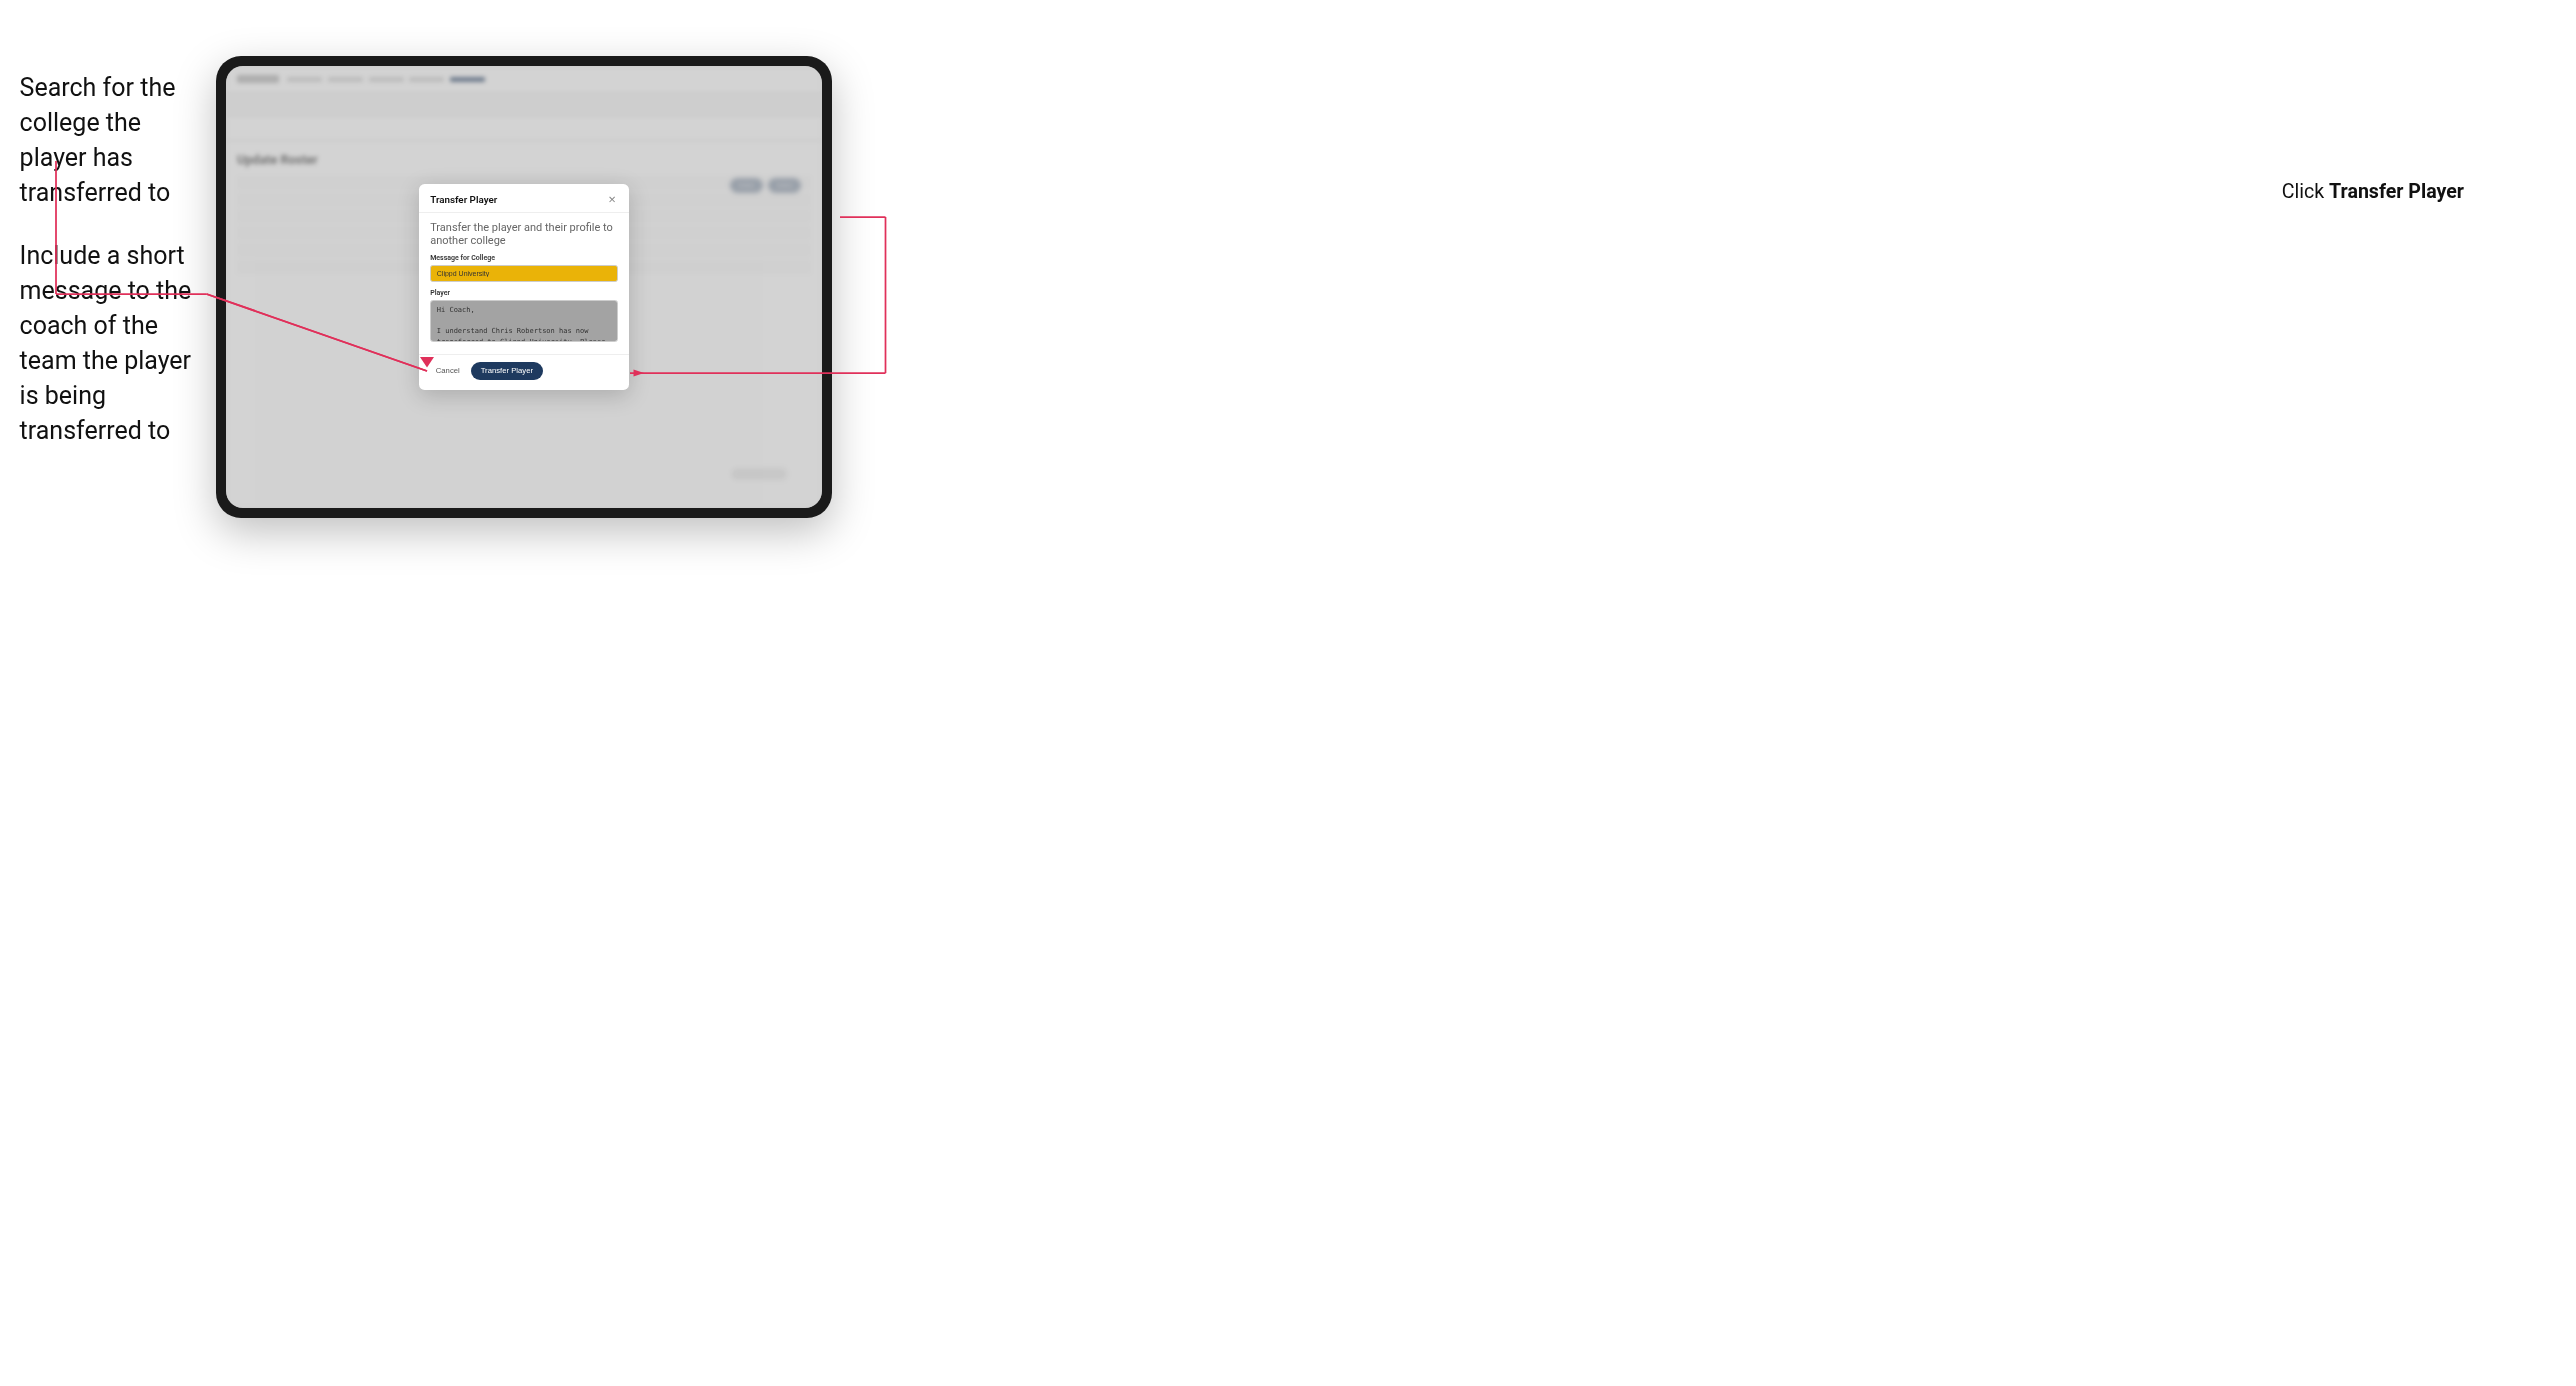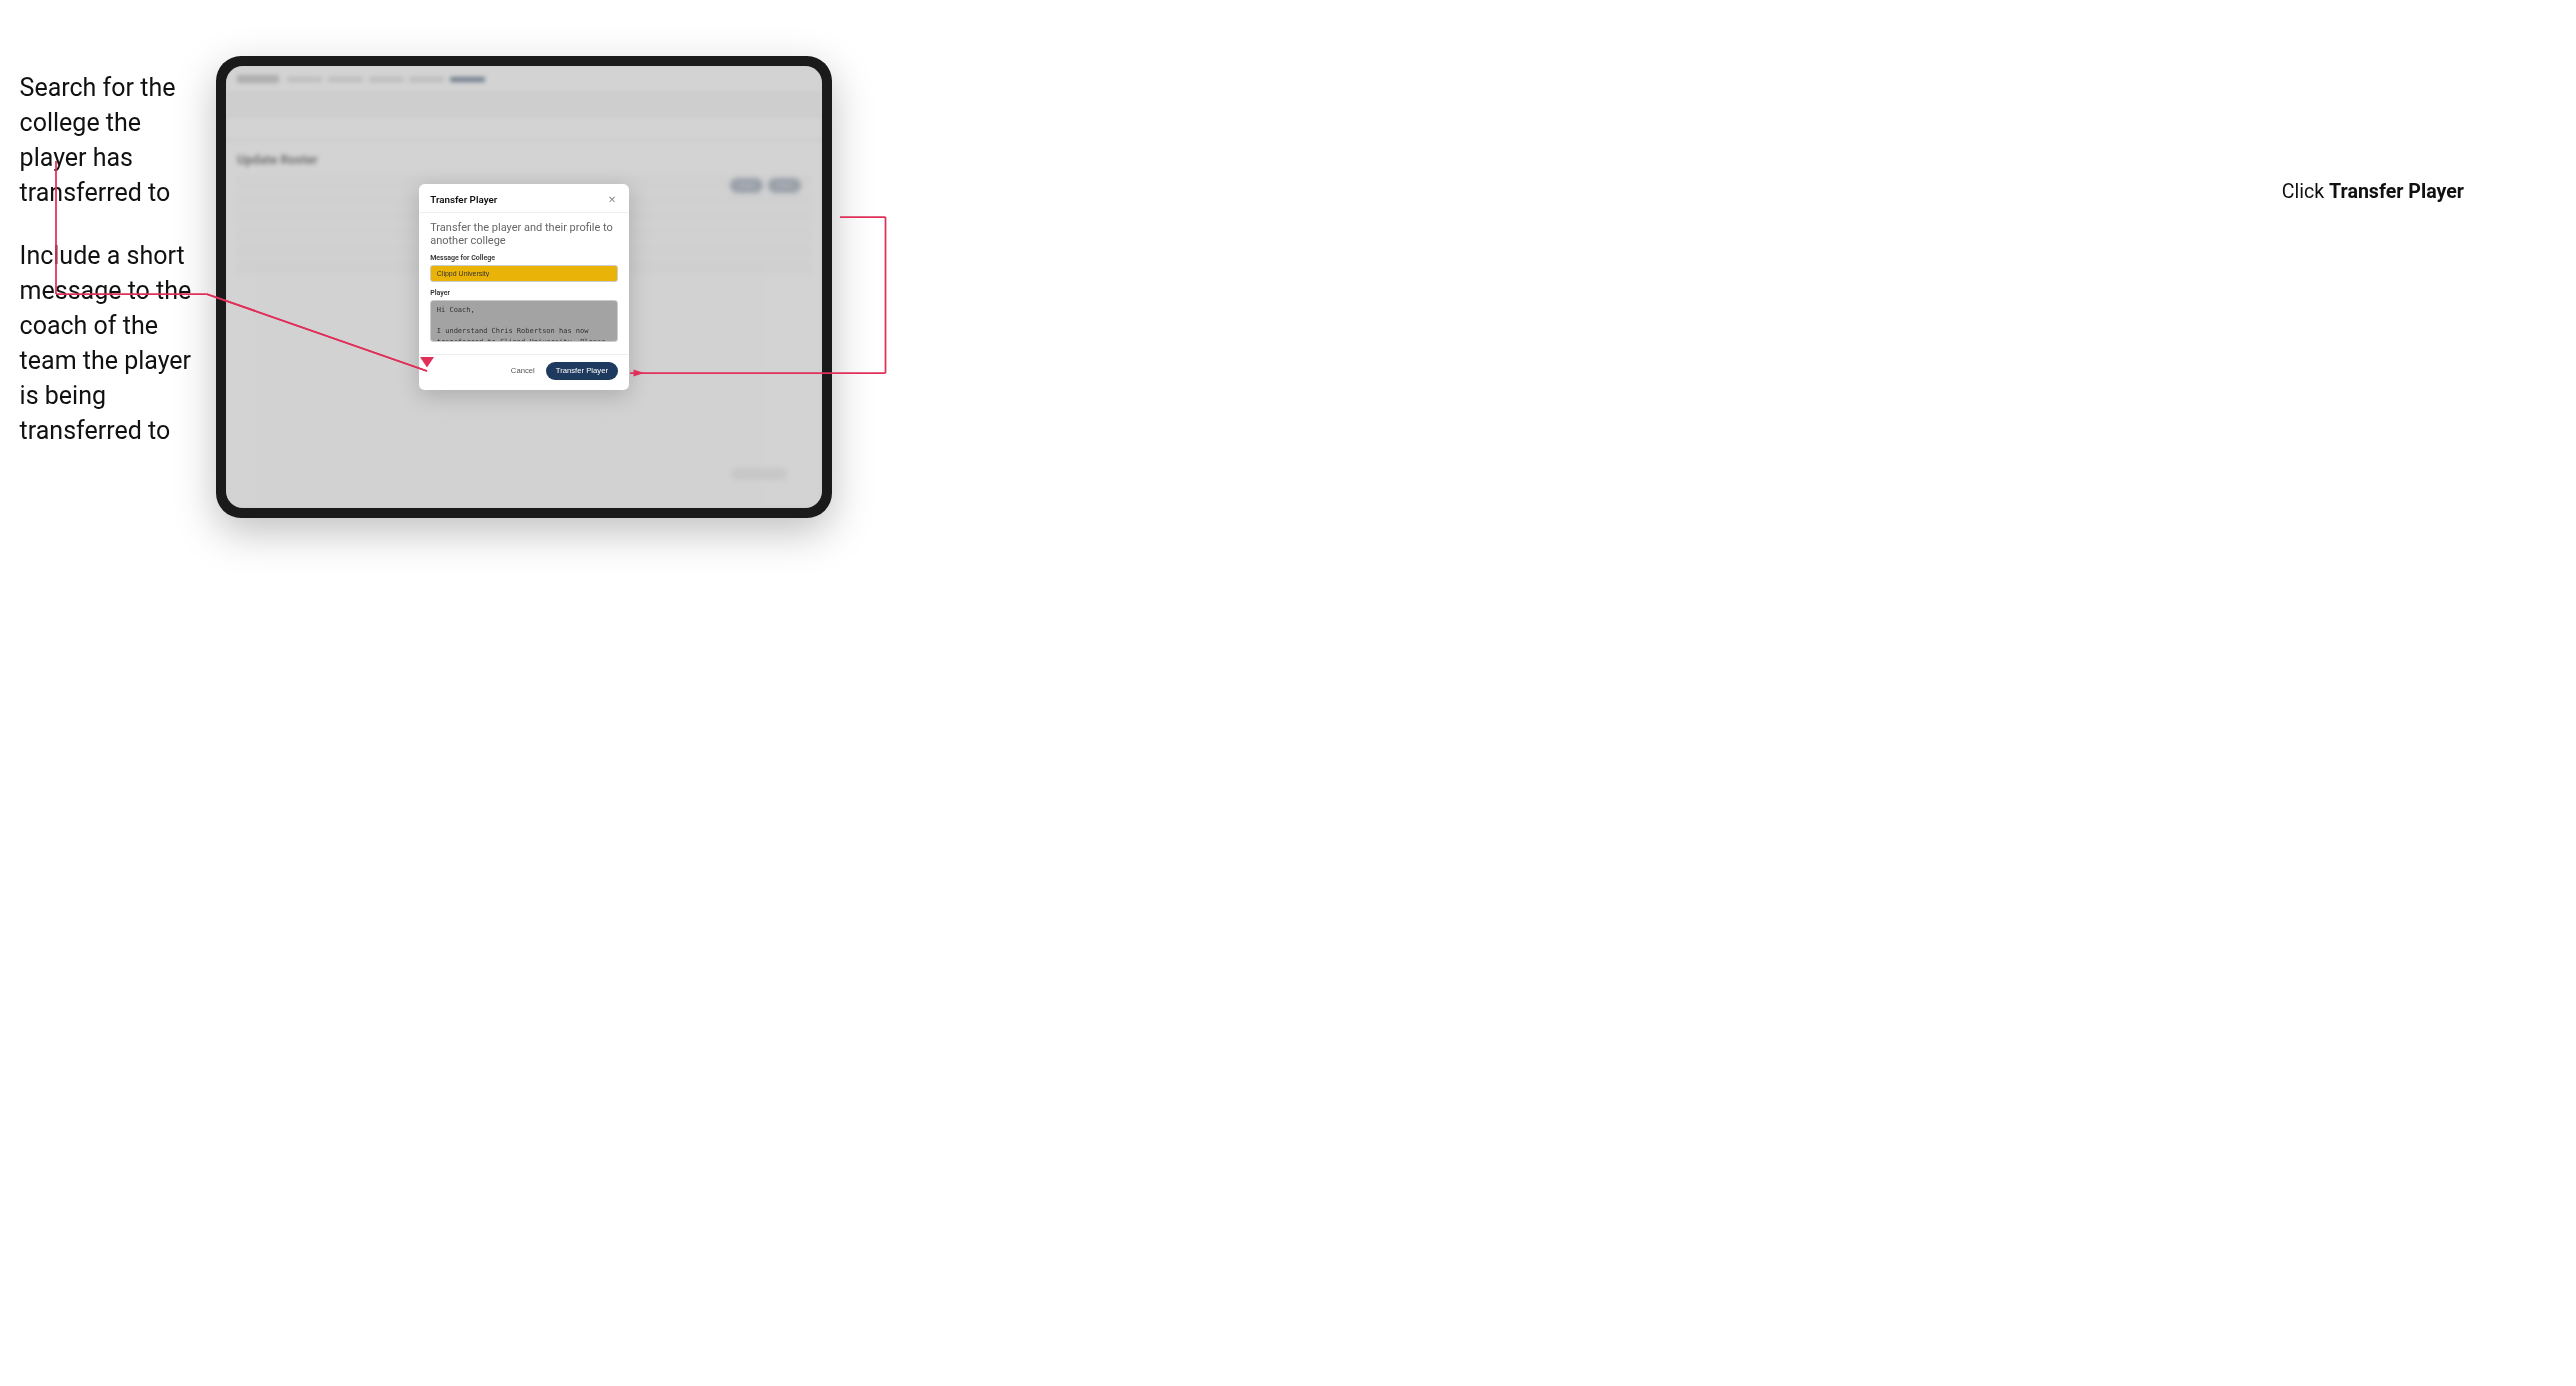--- a/index.html
+++ b/index.html
@@ -192,21 +192,20 @@
       font-size: 7px;
       color: #333;
       height: 42px;
       resize: none;
       background: #a3a3a3;
       line-height: 1.5;
     }
     .modal-footer {
       display: flex;
       align-items: center;
-      justify-content: flex-end;
       gap: 5.6px;
       padding: 7px 11.2px 9.8px;
       border-top: 0.7px solid #eee;
     }
     .btn-cancel {
       font-size: 7.7px;
       color: #555;
       background: none;
       border: none;
       cursor: pointer;

